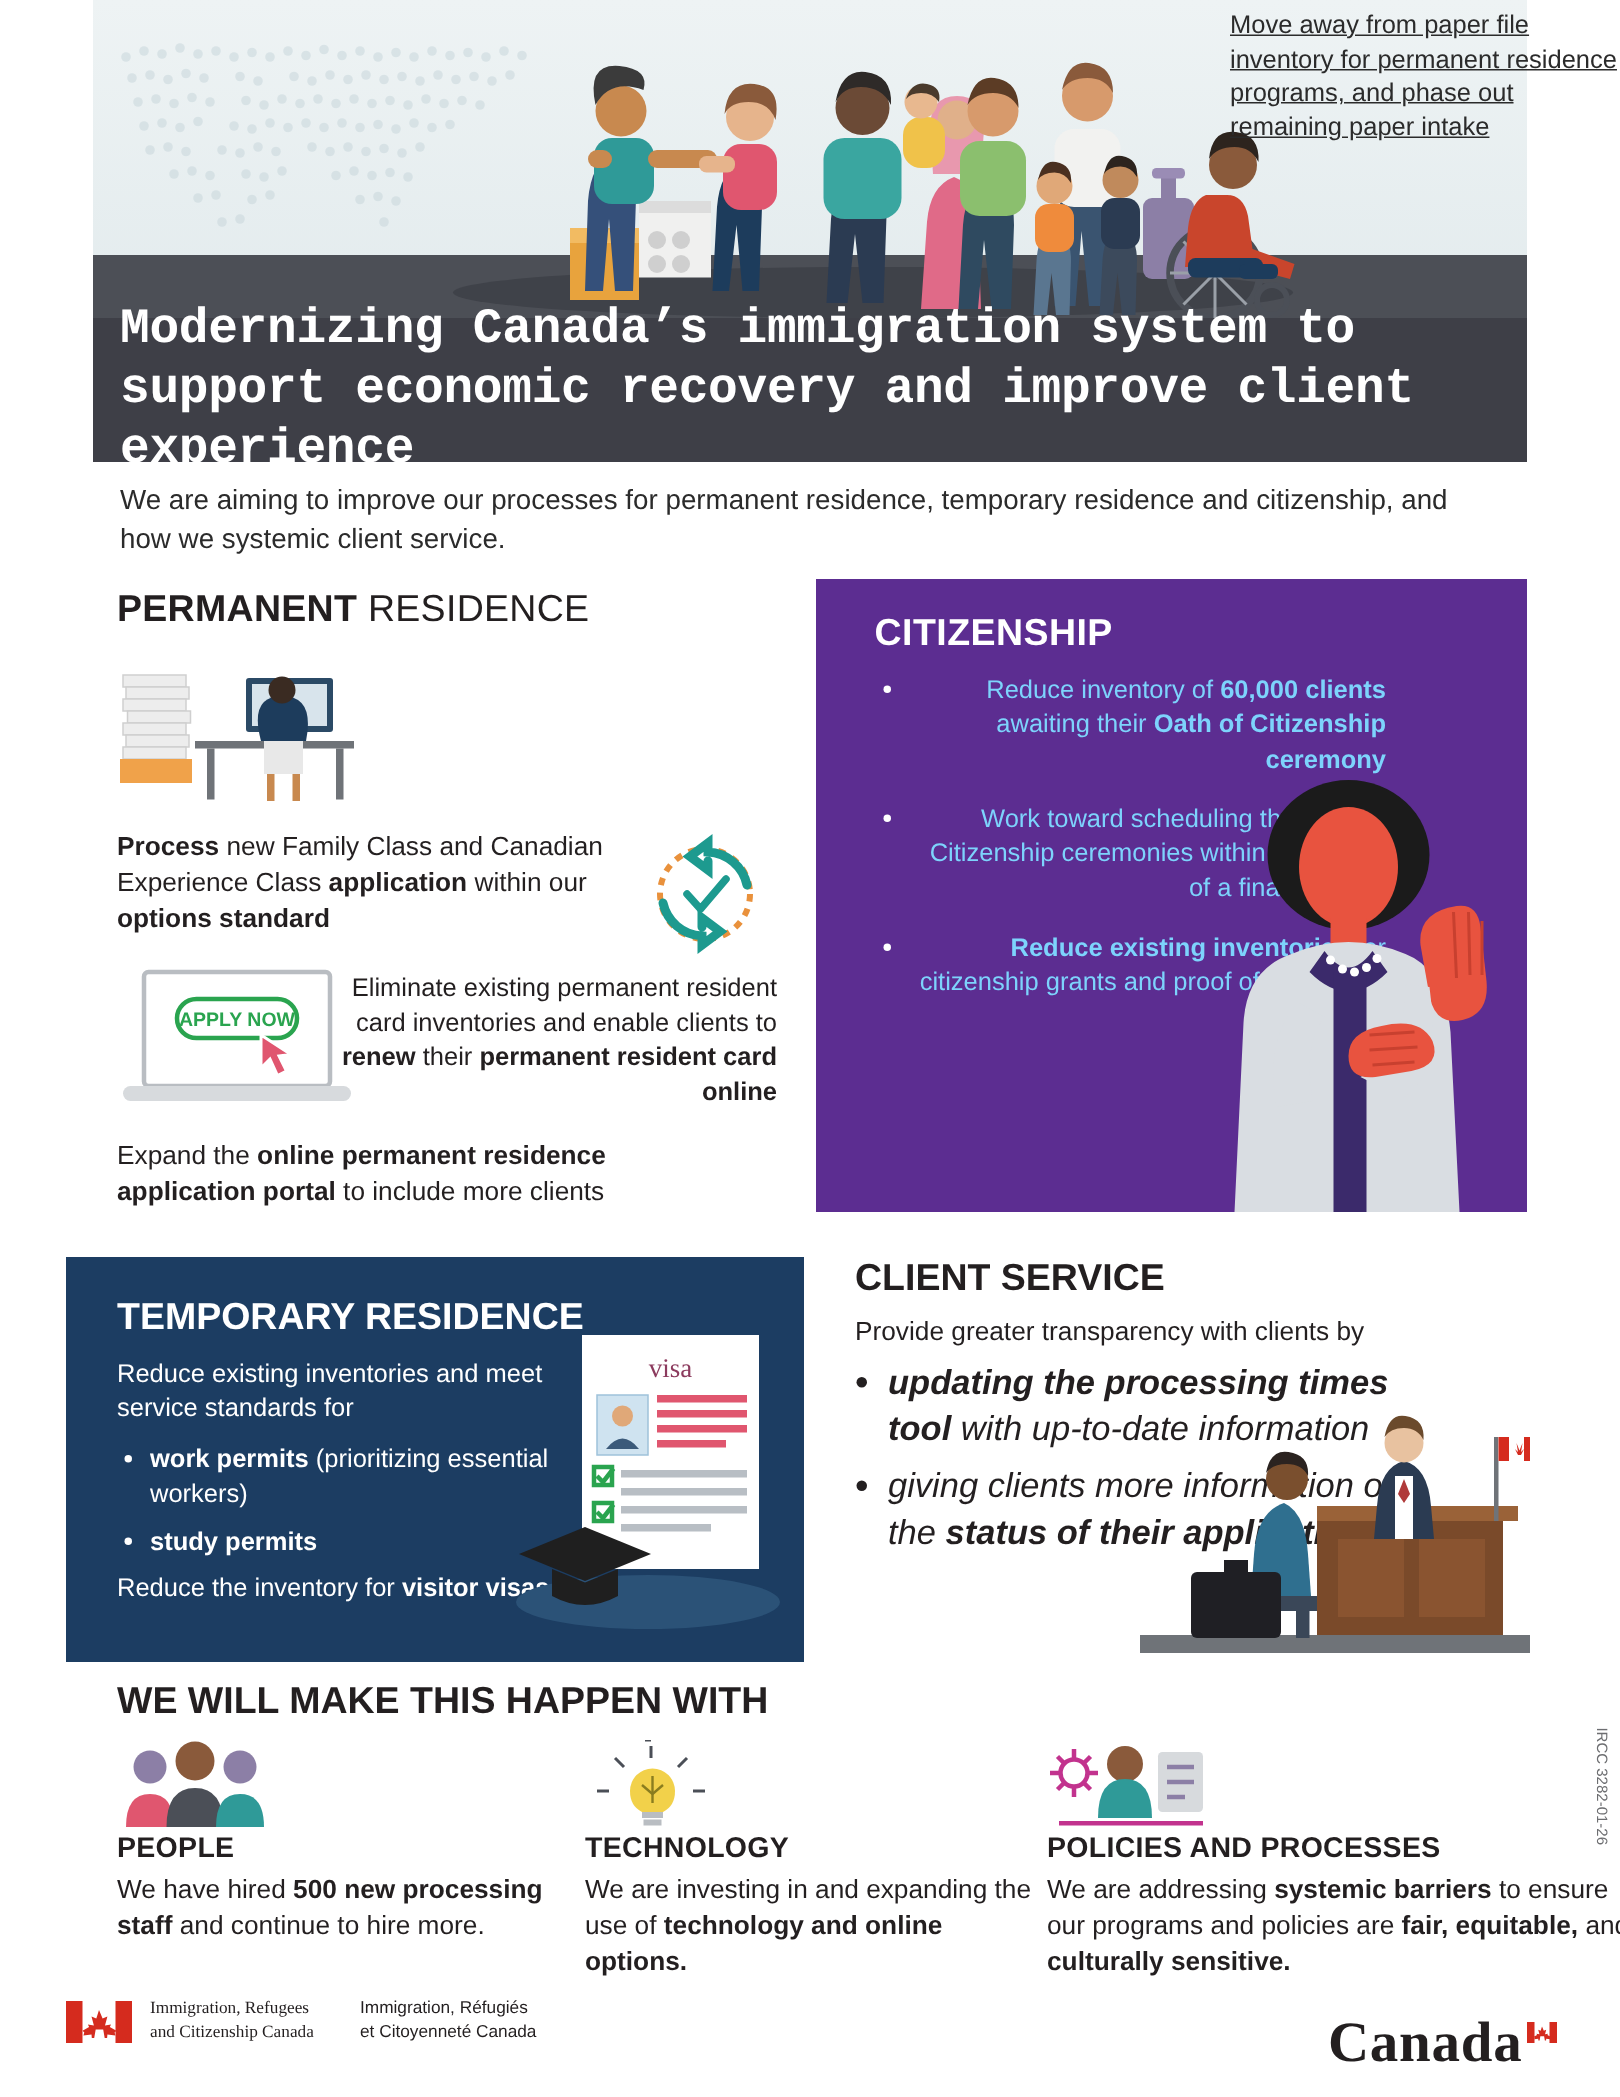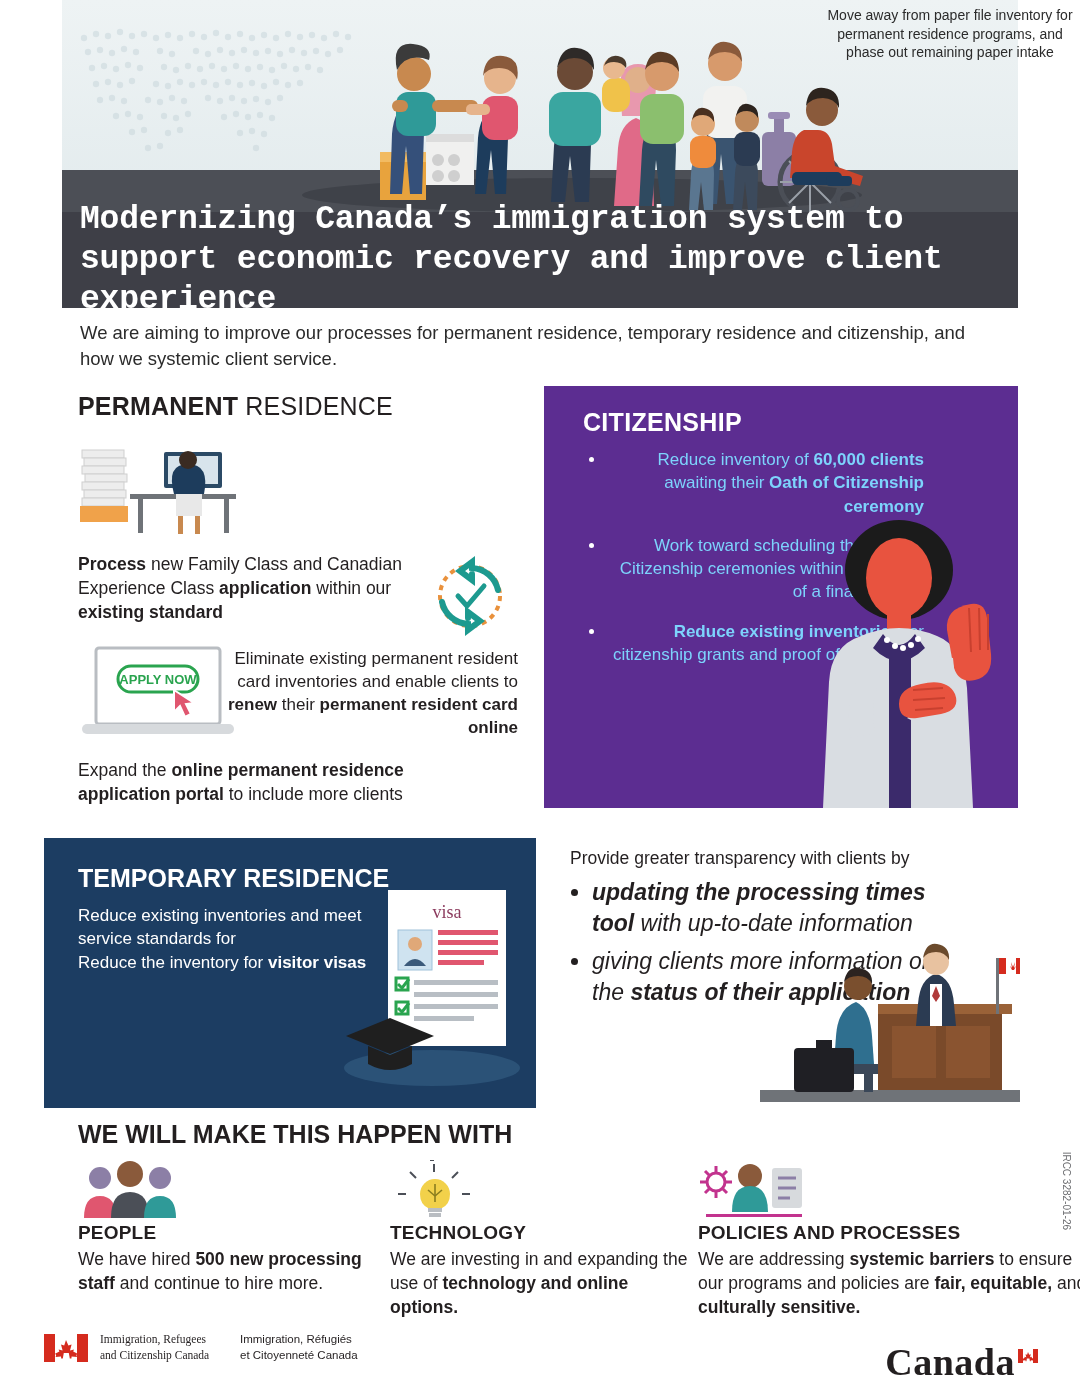--- a/index.html
+++ b/index.html
@@ -66,21 +66,21 @@
     font-size: 25px; font-weight: bold; letter-spacing: .2px;
   }
   .sec-head .light { font-weight: normal; }
 
   
   .pr {
     position: absolute; left: 78px; top: 392px; width: 440px;
   }
   .pr-text1 {
     position:absolute; right:0; top:6px; width:260px;
-    text-align:center; font-size:14px; line-height:1.33; color:#2b2b2b;
+    text-align:left; font-size:17px; line-height:1.33; color:#2b2b2b;text-decoration:underline;
   }
   .pr-text2 {
     position:absolute; left:78px; top:552px; width:348px;
     font-size:17.5px; line-height:1.38;
   }
   .pr-text3 {
     position:absolute; left:218px; top:648px; width:300px;
     text-align:right; font-size:17px; line-height:1.35;
   }
   .pr-text4 {
@@ -454,21 +454,21 @@
   <rect x="90" y="28" width="50" height="28" fill="#d8e4ec"></rect>
 
   <path d="M96 66 q-8 -30 14 -30 q22 0 16 30z" fill="#1d3c5c"></path>
   <circle cx="110" cy="32" r="9" fill="#3a2b22"></circle>
   <rect x="98" y="66" width="26" height="22" fill="#e8e8e8"></rect>
   <rect x="100" y="88" width="5" height="18" fill="#c8894f"></rect>
   <rect x="117" y="88" width="5" height="18" fill="#c8894f"></rect>
 </svg>
 
 <div class="pr-text1">Move away from paper file inventory for permanent residence programs, and phase out remaining paper intake</div>
-<div class="pr-text2"><b>Process</b> new Family Class and Canadian Experience Class <b>application</b> within our <b>existing standard</b></div>
+<div class="pr-text2"><b>Process</b> new Family Class and Canadian Experience Class <b>application</b> within our <b>options standard</b></div>
 
 <svg class="circ" viewBox="0 0 92 92">
   <circle cx="46" cy="46" r="30" fill="none" stroke="#e9913c" stroke-width="4" stroke-dasharray="5 5"></circle>
   <path d="M18 52 a28 28 0 0 0 26 22 l0 6 l12 -9 l-12 -9 l0 6" fill="none" stroke="#1d9a8f" stroke-width="6" stroke-linecap="round"></path>
   <path d="M74 40 a28 28 0 0 0 -26 -22 l0 -6 l-12 9 l12 9 l0 -6" fill="none" stroke="#1d9a8f" stroke-width="6" stroke-linecap="round"></path>
   <path d="M34 46 l9 10 l17 -20" fill="none" stroke="#1d9a8f" stroke-width="5" stroke-linecap="round" stroke-linejoin="round"></path>
 </svg>
 
 <svg class="laptop" viewBox="0 0 170 112">
   <rect x="18" y="8" width="124" height="76" rx="3" fill="#ffffff" stroke="#b9bdc2" stroke-width="3"></rect>
@@ -526,20 +526,24 @@
     <path d="M62 160 q-22 26 -14 70 l24 -4 q-6 -40 8 -56z" fill="#d9dde2"></path>
   </svg>
 </div>
 
 <div class="temp">
   <h2>
     <span>TEMPORARY</span><span class="light"> RESIDENCE</span>
   </h2>
   <div class="temp-body">
     <div>Reduce existing inventories and meet service standards for</div>
+    <ul>
+      <li><b>work permits</b> (prioritizing essential workers)</li>
+      <li><b>study permits</b></li>
+    </ul>
     <div>Reduce the inventory for <b>visitor visas</b></div>
   </div>
   <svg class="visa-fig" viewBox="0 0 190 210">
     <ellipse cx="92" cy="182" rx="88" ry="18" fill="#2b5277"></ellipse>
     <rect x="48" y="4" width="118" height="156" fill="#ffffff"></rect>
     <text x="107" y="32" text-anchor="middle" font-family="Liberation Serif, serif" font-size="18" fill="#8c3b5e">visa</text>
     <rect x="58" y="44" width="34" height="40" fill="#cfe3f0" stroke="#9fc2da"></rect>
     <circle cx="75" cy="58" r="7" fill="#e0a878"></circle>
     <path d="M64 80 q11 -14 22 0z" fill="#3b5a7a"></path>
     <g fill="#e0566f">
@@ -560,20 +564,21 @@
       <rect x="56" y="116" width="12" height="12"></rect>
         <path d="M58 122 l4 4 l7 -9"></path>
     </g>
 
     <path d="M6 150 l44 -18 l44 18 l-44 18z" fill="#1f1f1f"></path>
     <path d="M28 160 l0 18 q22 12 44 0 l0 -18 l-22 9z" fill="#1f1f1f"></path>
   </svg>
 </div>
 
 <div class="client">
+  <h2>CLIENT SERVICE</h2>
   <div class="lead">Provide greater transparency with clients by</div>
   <ul>
     <li><b>updating the processing times tool</b> with up-to-date information</li>
     <li>giving clients more information on the <b>status of their application</b></li>
   </ul>
 </div>
 
 <svg class="client-fig" viewBox="0 0 260 170">
   <rect x="0" y="150" width="260" height="12" fill="#6f7378"></rect>
 

